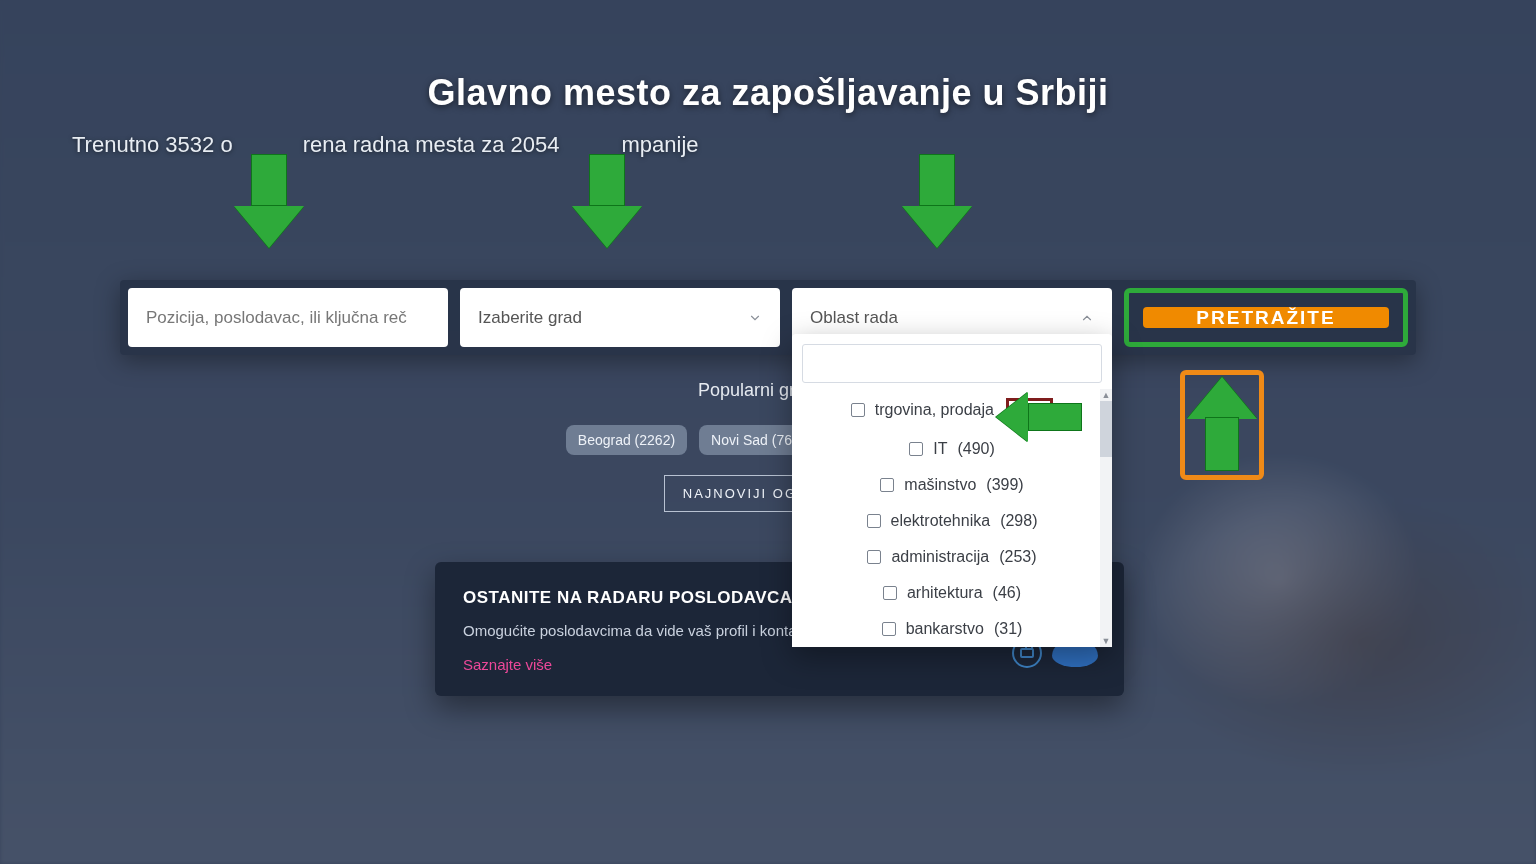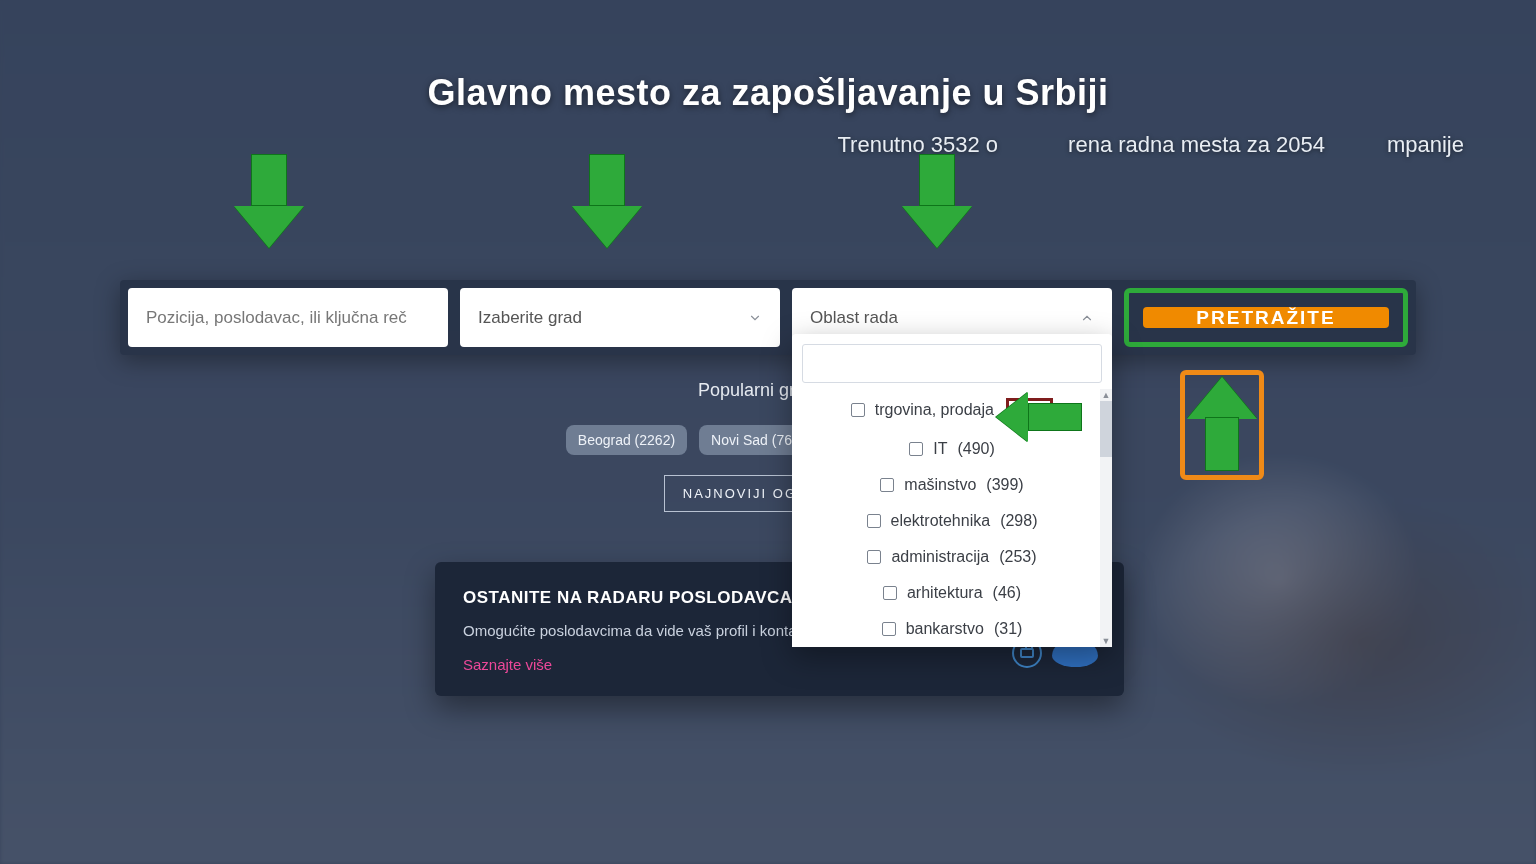--- a/index.html
+++ b/index.html
@@ -12,21 +12,21 @@
       radial-gradient(ellipse 300px 200px at 1360px 640px, rgba(90,70,60,0.6), transparent 70%),
       radial-gradient(ellipse 200px 180px at 1280px 580px, rgba(230,230,240,0.7), transparent 70%),
       linear-gradient(180deg, #4a5a74 0%, #56647c 60%, #6d7a8f 100%);
     filter: blur(2px);
   }
   .overlay { position:absolute; inset:0; background: rgba(38,50,72,0.55); }
 
   .content { position: absolute; left: 72px; right: 72px; top: 72px; bottom: 72px; }
 
   h1.title { color:#fff; font-size:36px; font-weight:700; text-align:center; letter-spacing:0.5px; text-shadow:0 2px 6px rgba(0,0,0,0.5); }
-  .subtitle { color:#e8edf3; font-size:22px; text-align:right; margin-top:18px; text-shadow:0 1px 4px rgba(0,0,0,0.5); }
+  .subtitle { color:#e8edf3; font-size:22px; text-align:left; margin-top:18px; text-shadow:0 1px 4px rgba(0,0,0,0.5); }
 
   .searchbar { position:absolute; left:48px; right:48px; top:208px; height:75px;
     background: rgba(28,38,56,0.55); border-radius:4px; padding:8px; display:flex; gap:12px; box-shadow:0 6px 24px rgba(0,0,0,0.35); }
   .field { background:#fff; border-radius:4px; flex:0 0 320px; display:flex; align-items:center; padding:0 18px; color:#555; }
   .field input { border:none; outline:none; width:100%; font-size:17px; color:#a16207; background:transparent; }
   .field input::placeholder { color:#777; }
   .select { background:#fff; border-radius:4px; flex:0 0 320px; display:flex; align-items:center; justify-content:space-between; padding:0 18px; color:#555; font-size:17px; cursor:pointer; }
   .select .chev { width:14px; height:14px; }
   .btn-search { flex:1; background:#f08a00; border-radius:4px; display:flex; align-items:center; justify-content:center; color:#fff; font-size:19px; font-weight:700; letter-spacing:2px; cursor:pointer; }
   .btn-wrap { flex:1; border:5px solid #2eaa3a; border-radius:6px; display:flex; padding:14px; }

